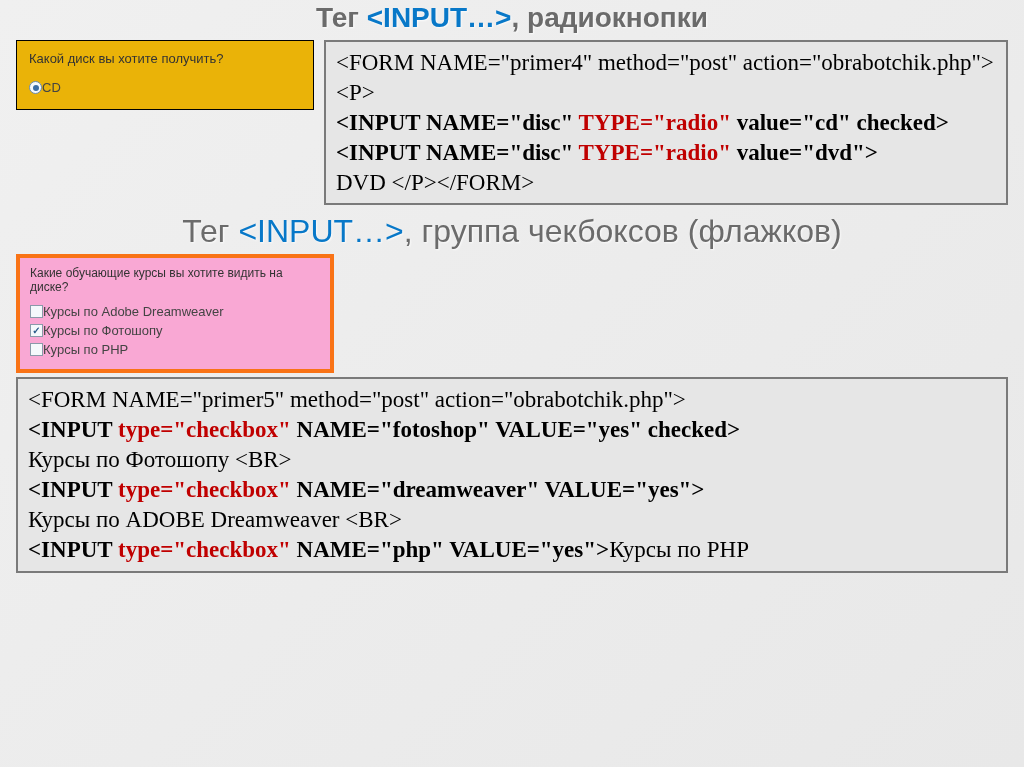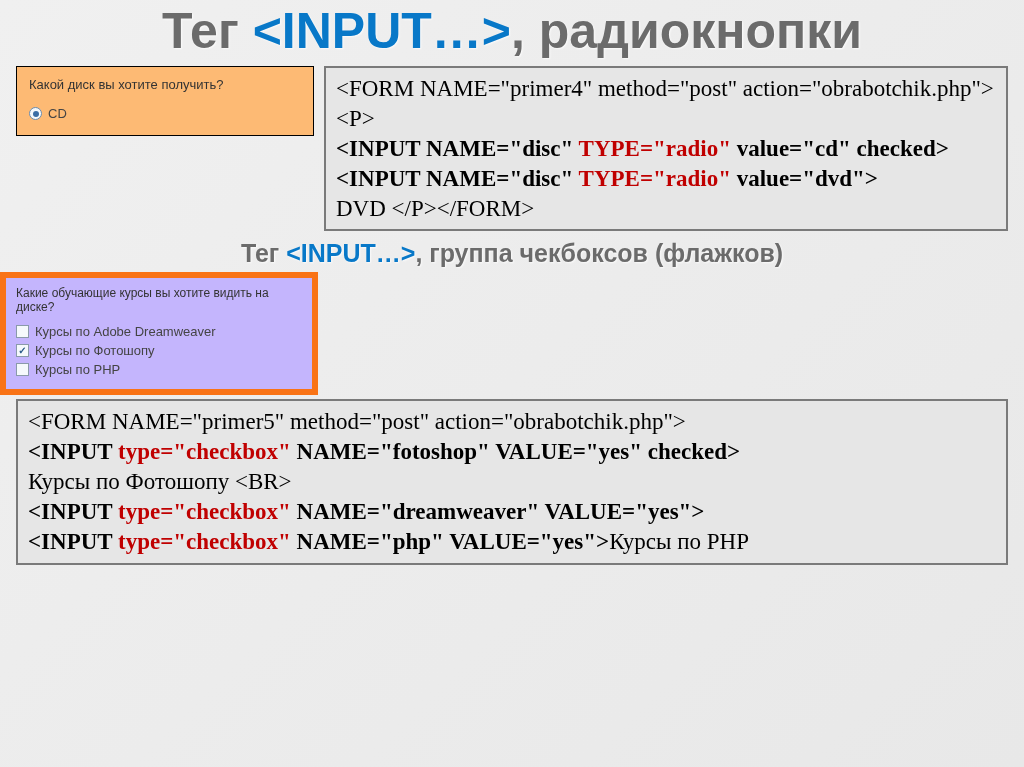--- a/index.html
+++ b/index.html
@@ -13,60 +13,59 @@
     overflow: hidden;
     position: relative;
   }
   .slide {
     width: 100%;
     height: 100%;
     padding: 0;
   }
   .heading1 {
     text-align: center;
-    font-size: 50px;
+    font-size: 28px;
     font-weight: bold;
     color: #6b6b6b;
     margin: 2px 0 6px 0;
     text-shadow: 1px 1px 2px rgba(255,255,255,0.8);
   }
   .heading1 .highlight { color: #0878c8; }
   .heading2 {
     text-align: center;
-    font-size: 25px;
-    font-weight: bold;
+    font-size: 32px;
+    font-weight: normal;
     color: #6b6b6b;
     margin: 8px 0 4px 0;
     text-shadow: 1px 1px 2px rgba(255,255,255,0.8);
   }
   .heading2 .highlight { color: #0878c8; }
   .row {
     display: flex;
     align-items: flex-start;
     gap: 10px;
     padding: 0 16px;
   }
   .example-box {
     border: 1px solid #000;
-    background: #fdba74;
+    background: #eab308;
     padding: 10px 12px;
     font-family: Arial, sans-serif;
     font-size: 13px;
     color: #333;
     width: 298px;
   }
   .example-box .q {
     font-size: 13px;
     color: #333;
     margin-bottom: 14px;
   }
   .opt {
     display: flex;
     align-items: center;
-    gap: 6px;
     margin: 4px 0;
     font-size: 13px;
     color: #444;
   }
   .radio {
     width: 13px; height: 13px;
     border: 1px solid #6b8cae;
     border-radius: 50%;
     display: inline-flex;
     align-items: center;
@@ -100,27 +99,28 @@
     background: #e6e6e6;
     padding: 6px 10px;
     font-family: "Times New Roman", Times, serif;
     font-size: 23px;
     line-height: 1.3;
     color: #000;
     flex: 1;
   }
   .code-box .kw { color: #c00000; font-weight: bold; }
   .example-box2 {
-    border: 6px solid #f97316;
-    background: #c4b5fd;
+    border: 4px solid #f97316;
+    background: #f9a8d4;
     padding: 8px 10px;
     font-family: Arial, sans-serif;
     font-size: 12px;
     color: #333;
     width: 318px;
+    margin-left: 16px;
     margin-top: 2px;
   }
   .example-box2 .q {
     font-size: 12px;
     margin-bottom: 10px;
   }
   .section2-code {
     margin: 4px 16px 0 16px;
     border: 2px solid #7a7a7a;
     background: #e6e6e6;
@@ -178,16 +178,17 @@
       <span class="chk"></span>
       <span>Курсы по PHP</span>
     </div>
   </div>
 
   <div class="section2-code">
     <div>&lt;FORM NAME="primer5" method="post" action="obrabotchik.php"&gt;</div>
     <div class="b"><span>&lt;INPUT </span><span class="kw">type="checkbox"</span><span> NAME="fotoshop" VALUE="yes" checked&gt;</span></div>
     <div>Курсы по Фотошопу &lt;BR&gt;</div>
     <div class="b"><span>&lt;INPUT </span><span class="kw">type="checkbox"</span><span> NAME="dreamweaver" VALUE="yes"&gt;</span></div>
+    <div>Курсы по ADOBE Dreamweaver &lt;BR&gt;</div>
     <div><span class="b"><span>&lt;INPUT </span><span class="kw">type="checkbox"</span><span> NAME="php" VALUE="yes"&gt;</span></span><span>Курсы по PHP</span></div>
   </div>
 
 </div>
 
 </body></html>

